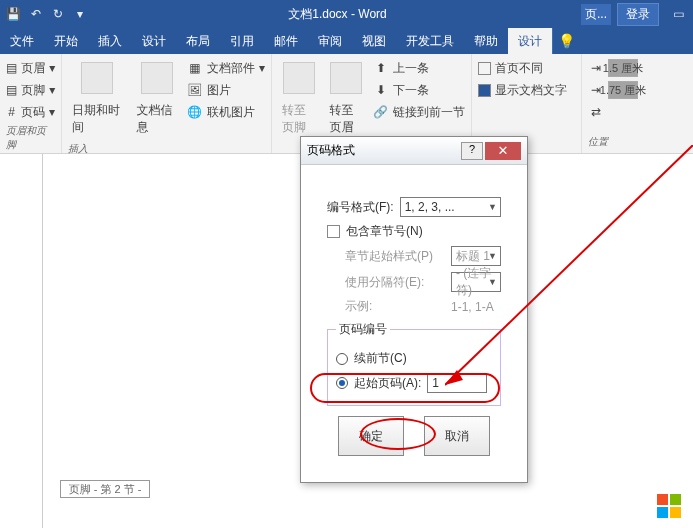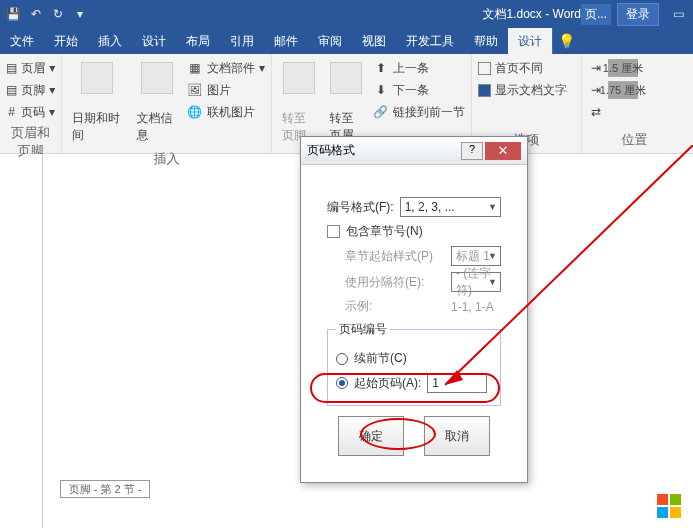--- a/index.html
+++ b/index.html
@@ -2,39 +2,39 @@
 <html><head>
 <meta charset="utf-8">
 <style>
   * { box-sizing: border-box; font-family: "Microsoft YaHei", sans-serif; }
   body { margin:0; width:693px; height:528px; background:#fff; overflow:hidden; position:relative; }
 
   
   .tbar{height:28px;background:#2a579a;color:#fff;display:flex;align-items:center;font-size:12px;}
   .tbar .qa{display:flex;gap:6px;padding:0 6px;}
   .t-icon{width:16px;height:16px;display:flex;align-items:center;justify-content:center;opacity:.9;}
-  .title{flex:1;text-align:right;}
+  .title{flex:1;text-align:center;}
   .login{background:#3b6cb8;padding:2px 8px;border:1px solid #5886c8;margin-right:6px;}
   .tright{display:flex;align-items:center;gap:6px;padding-right:6px;}
 
   
   .tabs{height:26px;background:#2a579a;display:flex;color:#fff;font-size:12px;}
   .tabs span{padding:5px 10px;}
   .tabs span.active{background:#f3f3f3;color:#2a579a;}
   .bulb{width:30px;background:#2a579a;display:flex;align-items:center;justify-content:center;font-size:14px;border-left:1px solid #3b6cb8;}
 
   
   .ribbon{height:100px;background:#f3f3f3;border-bottom:1px solid #d4d4d4;display:flex;font-size:12px;color:#444;}
   .group{border-right:1px solid #e1e1e1;padding:4px 6px;display:flex;flex-direction:column;justify-content:space-between;}
   .group .items{display:flex;gap:6px;}
-  .group .label{text-align:center;font-size:13px;color:#666;padding-top:2px;}
+  .group .label{font-size:10px;color:#666;padding-top:2px;font-style:italic;}
   .vbtns{display:flex;flex-direction:column;gap:2px;}
   .vbtns div{display:flex;align-items:center;gap:4px;white-space:nowrap;height:20px;}
   .ico{width:16px;height:16px;display:inline-flex;align-items:center;justify-content:center;}
-  .bigbtn{display:flex;flex-direction:column;align-items:center;gap:16px;padding:4px;}
+  .bigbtn{display:flex;flex-direction:column;align-items:center;gap:8px;padding:4px;}
   .big-ico{width:32px;height:32px;background:#e8e8e8;border:1px solid #ccc;}
   .chk{width:13px;height:13px;border:1px solid #888;display:inline-block;}
   .chk.on{background:#2a579a;}
   .numbox{display:flex;align-items:center;gap:4px;}
   .numbox .box{width:30px;height:18px;border:1px solid #aaa;background:#a3a3a3;display:flex;align-items:center;justify-content:center;font-size:11px;}
   .lruler{position:absolute;left:25px;top:154px;width:18px;bottom:0;background:#fff;border-right:1px solid #ccc;}
   .page{position:absolute;left:60px;top:480px;width:90px;height:18px;border:1px solid #999;background:#fff;font-size:11px;display:flex;align-items:center;justify-content:center;color:#666;}
 
   
   .dlg{position:absolute;left:300px;top:136px;width:228px;background:#fff;border:1px solid #888;z-index:10;box-shadow:2px 2px 8px rgba(0,0,0,.3);}

